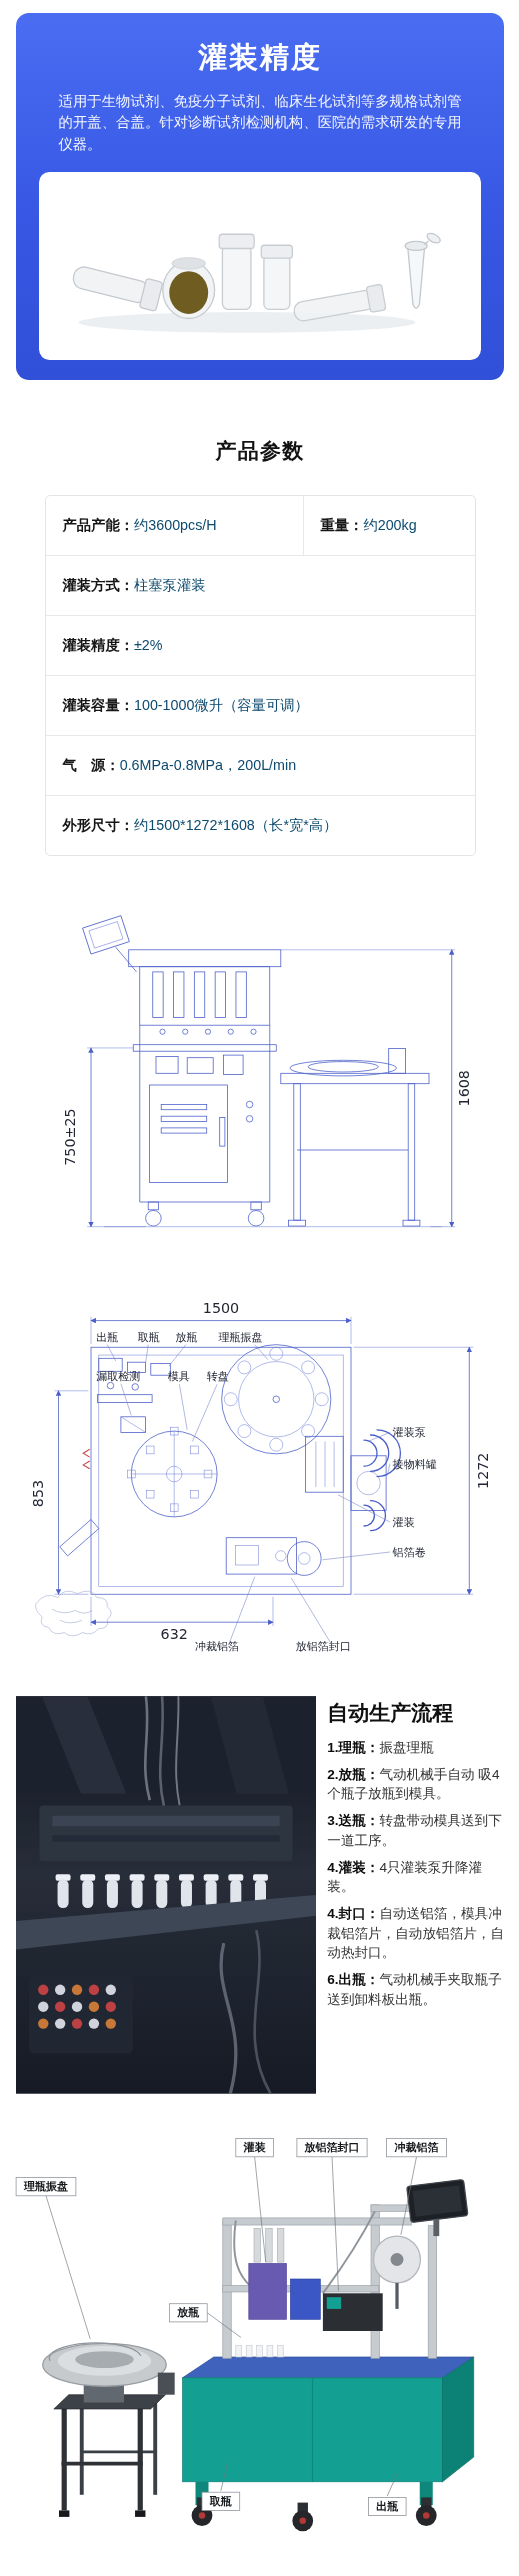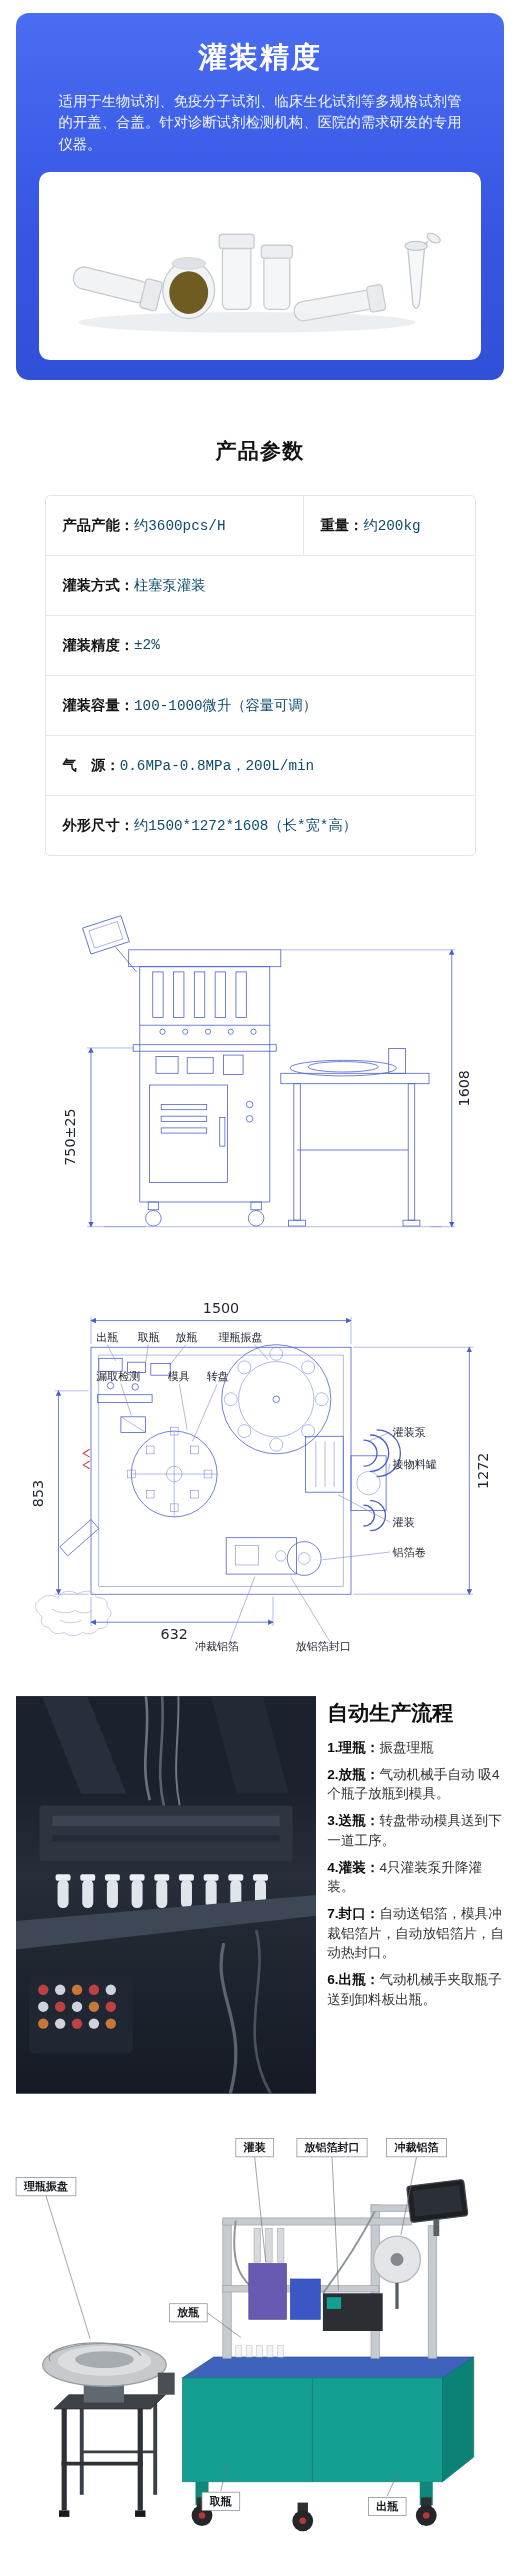--- a/index.html
+++ b/index.html
@@ -10,21 +10,21 @@
   .hero-title{margin:0;text-align:center;color:#fff;font-size:29px;font-weight:700;letter-spacing:1.9px;}
   .hero-sub{width:403px;margin:13px auto 0;color:#f4f7ff;font-size:14.3px;line-height:1.5;text-align:justify;}
   .hero-card{width:442px;height:188px;margin:17px auto 0;background:#fff;border-radius:10.4px;display:flex;align-items:center;justify-content:center;}
 
   
   .params{padding-top:57px;}
   .params-title{margin:0;text-align:center;font-size:21px;font-weight:700;color:#121212;letter-spacing:1.3px;}
   .ptable{width:429px;margin:30px auto 0;border:0.6px solid #e4e4e4;border-radius:5.2px;}
   .prow{display:flex;align-items:stretch;border-bottom:0.6px solid #e8e8e8;min-height:59px;}
   .prow:last-child{border-bottom:none;}
-  .pcell{display:flex;align-items:center;padding-left:17px;font-size:14.3px;font-family:Liberation Mono, monospace;}
+  .pcell{display:flex;align-items:center;padding-left:17px;font-size:14.3px;}
   .pcell.main{width:257px;flex:none;box-sizing:border-box;}
   .pcell.side{flex:1;border-left:0.6px solid #e8e8e8;}
   .pcell.full{flex:1;}
   .plabel{font-weight:700;color:#161616;white-space:pre;}
   .pvalue{color:#0c4a6e;}
 
   
   .drawings{margin-top:34px;}
   .cad{display:block;margin:0 auto;}
   .cad rect,.cad circle,.cad ellipse,.cad line,.cad path,.cad polygon{fill:none;stroke:#4a5ec9;stroke-width:1.2;}
@@ -394,21 +394,21 @@
         <path d="M370 360 C 390 440, 340 520, 392 612" stroke="#575e66" stroke-width="4" fill="none" opacity="0.8"></path>
         <rect width="462" height="612" fill="#3b5bdb" opacity="0.05"></rect>
       </svg>
     </div>
     <div class="steps">
       <h3 class="process-title">自动生产流程</h3>
       <div class="step"><span class="step-label">1.理瓶：</span><span class="step-text">振盘理瓶</span></div>
       <div class="step"><span class="step-label">2.放瓶：</span><span class="step-text">气动机械手自动 吸4个瓶子放瓶到模具。</span></div>
       <div class="step"><span class="step-label">3.送瓶：</span><span class="step-text">转盘带动模具送到下一道工序。</span></div>
       <div class="step"><span class="step-label">4.灌装：</span><span class="step-text">4只灌装泵升降灌装。</span></div>
-      <div class="step"><span class="step-label">7.封口：</span><span class="step-text">自动送铝箔，模具冲裁铝箔片，自动放铝箔片，自动热封口。</span></div>
+      <div class="step"><span class="step-label">4.封口：</span><span class="step-text">自动送铝箔，模具冲裁铝箔片，自动放铝箔片，自动热封口。</span></div>
       <div class="step"><span class="step-label">6.出瓶：</span><span class="step-text">气动机械手夹取瓶子送到卸料板出瓶。</span></div>
     </div>
   </div>
 
   <div class="render3d">
     <svg viewBox="0 0 780 640" width="507" height="416">
 
       <g>
         <line x1="115" y1="420" x2="115" y2="572" stroke="#3b4046" stroke-width="6"></line>
         <line x1="228" y1="420" x2="228" y2="572" stroke="#3b4046" stroke-width="6"></line>

